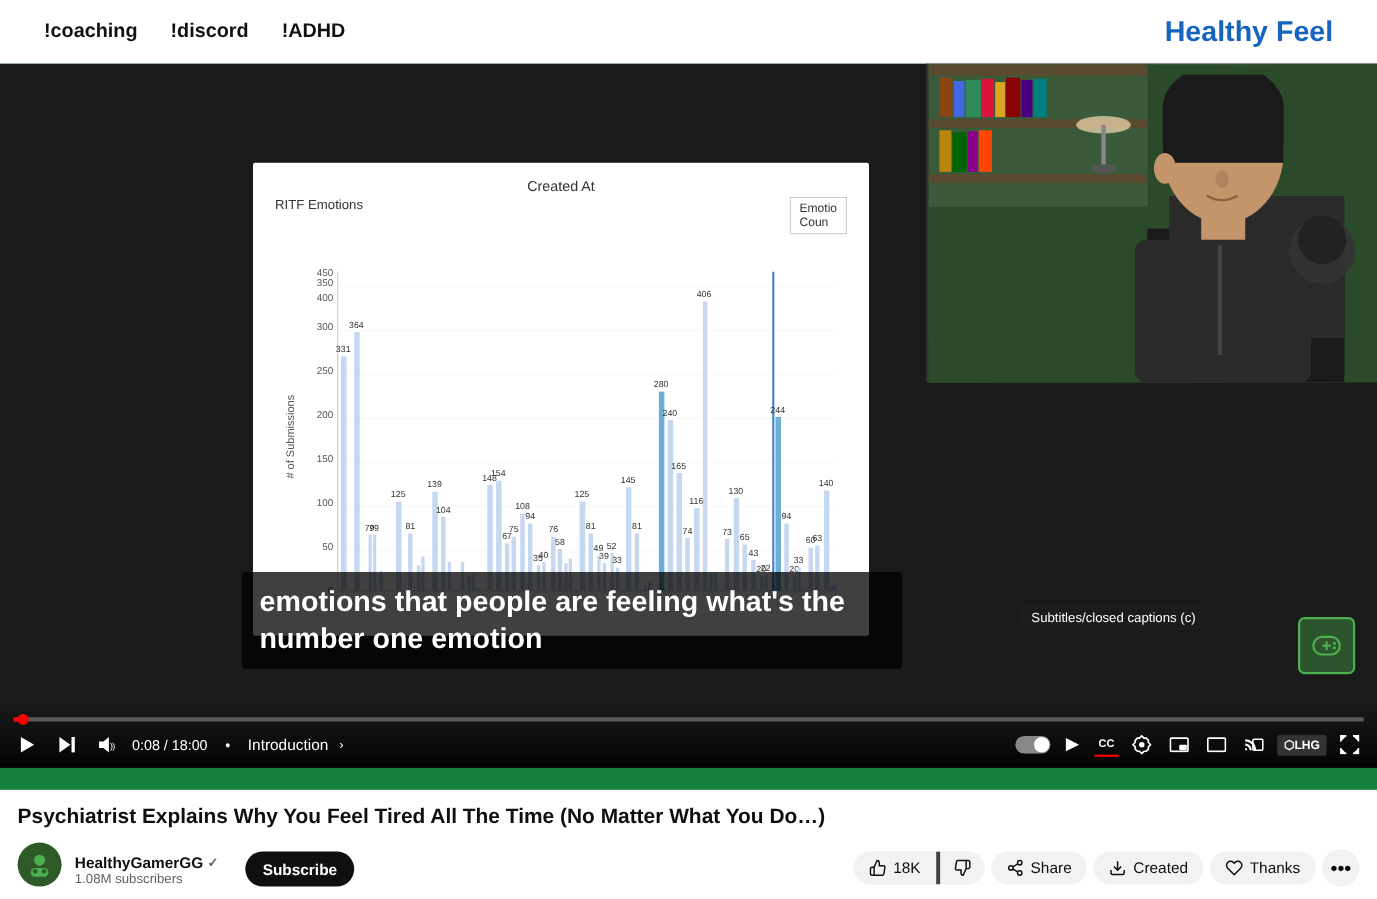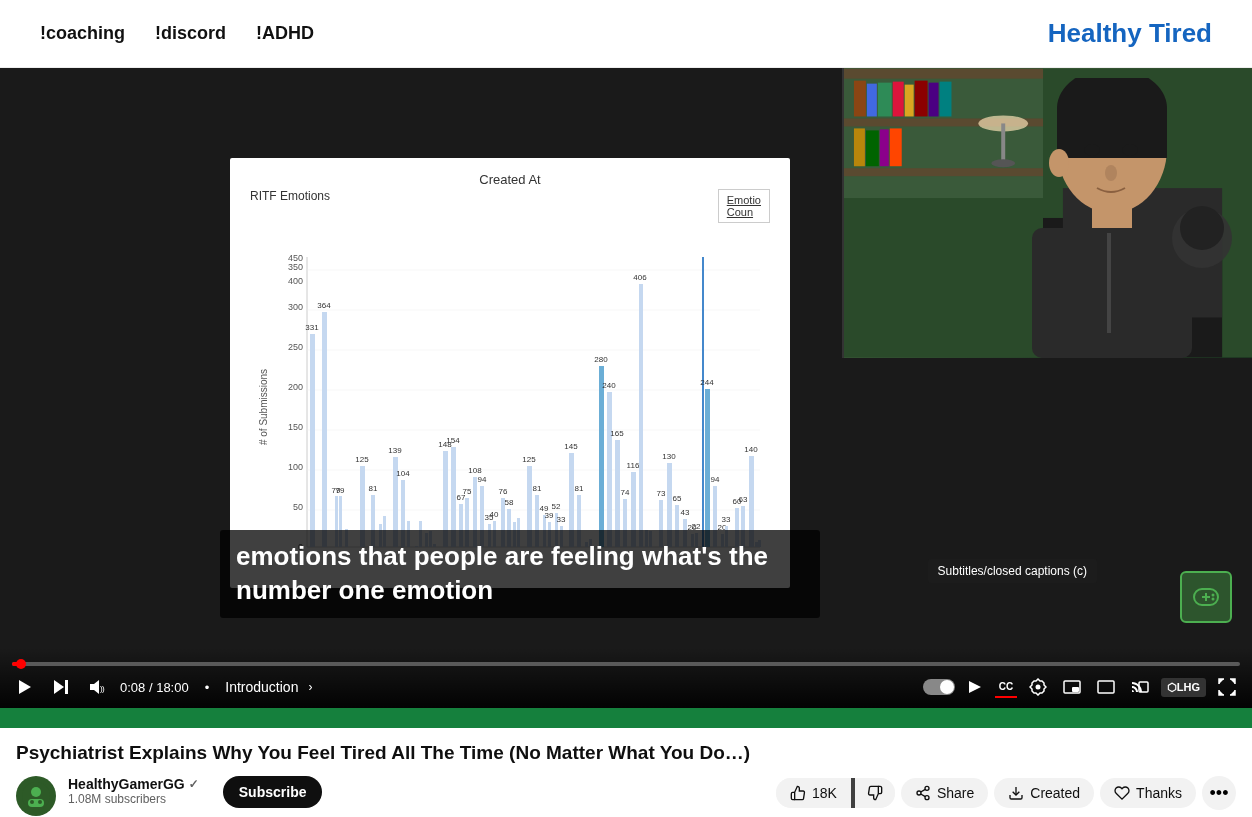--- a/index.html
+++ b/index.html
@@ -12,21 +12,21 @@
     }
 
     
     .top-banner {
       background: #fff;
       display: flex;
       align-items: center;
       justify-content: space-between;
       padding: 8px 40px;
       border-bottom: 1px solid #eee;
-      height: 68px;
+      height: 58px;
     }
     .banner-commands {
       display: flex;
       gap: 30px;
       align-items: center;
     }
     .banner-cmd {
       font-size: 18px;
       font-weight: bold;
       color: #111;
@@ -93,21 +93,20 @@
       color: #333;
       font-weight: 500;
     }
 
     .chart-legend-box {
       background: rgba(255,255,255,0.95);
       border: 1px solid #ccc;
       padding: 4px 8px;
       font-size: 11px;
       color: #333;
-      text-decoration: underline;
     }
 
     
     .chart-svg-container {
       width: 100%;
       height: 360px;
     }
 
     
     .webcam-overlay {
@@ -261,21 +260,21 @@
 
     .video-title {
       font-size: 19px;
       font-weight: 700;
       color: #0f0f0f;
       margin-bottom: 12px;
     }
 
     .channel-row {
       display: flex;
-      align-items: flex-start;
+      align-items: flex-end;
       gap: 12px;
     }
 
     .channel-avatar {
       width: 40px;
       height: 40px;
       border-radius: 50%;
       background: #2d5a27;
       display: flex;
       align-items: center;
@@ -397,21 +396,21 @@
   </style>
 </head>
 <body>
 
 <div class="top-banner">
   <div class="banner-commands">
     <span class="banner-cmd">!coaching</span>
     <span class="banner-cmd">!discord</span>
     <span class="banner-cmd">!ADHD</span>
   </div>
-  <span class="banner-title">Healthy Tired</span>
+  <span class="banner-title">Healthy Feel</span>
 </div>
 
 <div class="video-wrapper">
   <div class="video-content">
 
     <div class="chart-area">
       <div class="chart-box">
         <div class="chart-title">Created At</div>
         <div class="chart-header-row">
           <div class="chart-label">RITF Emotions</div>

